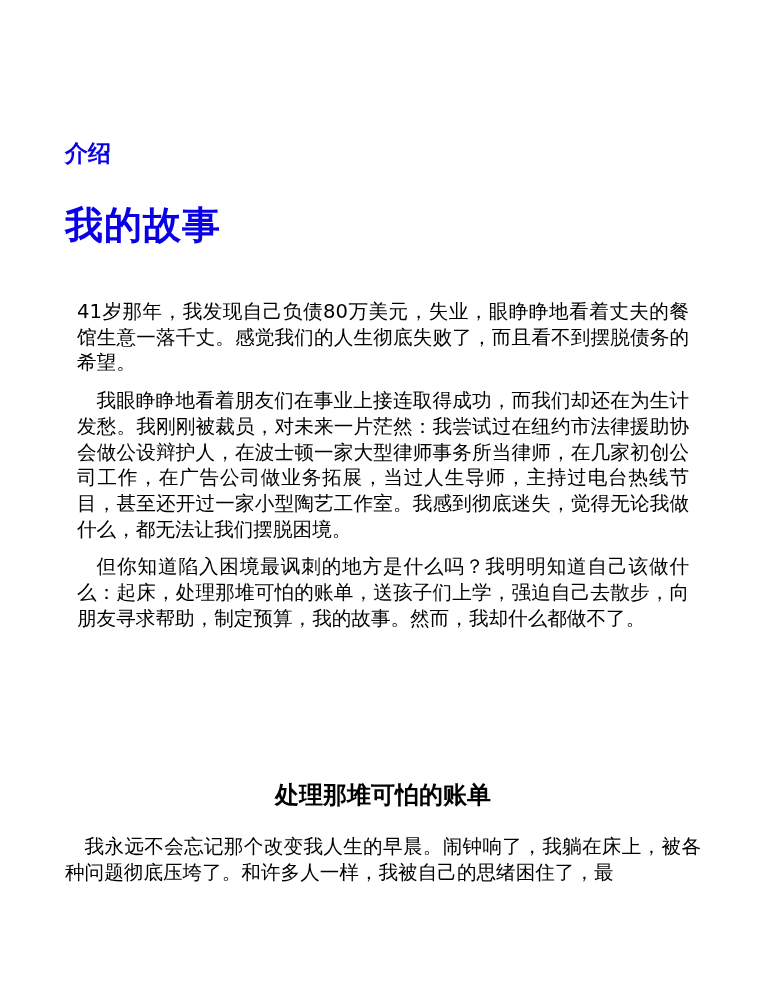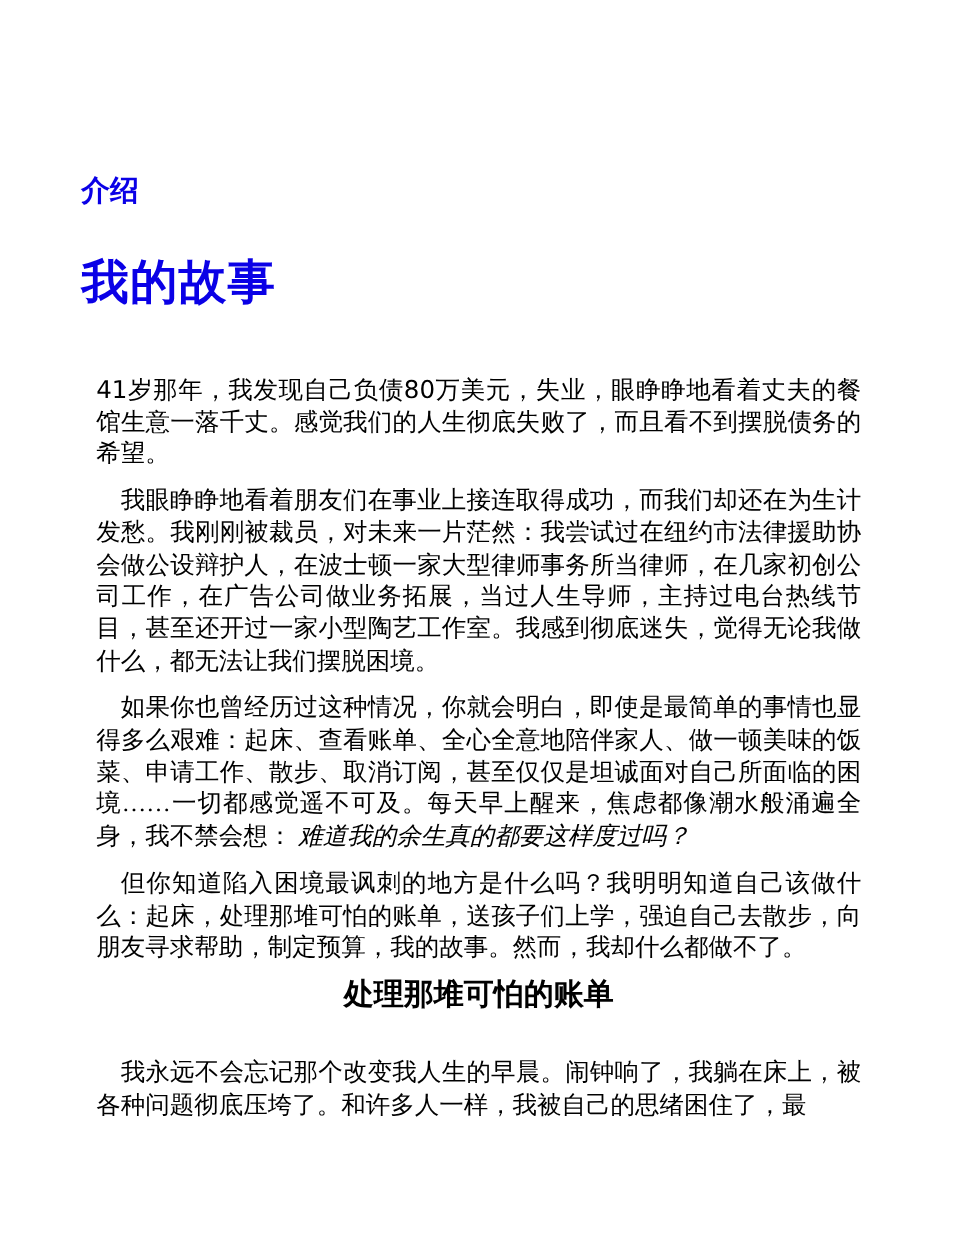--- a/index.html
+++ b/index.html
@@ -6,33 +6,32 @@
   body { width: 766px; height: 987px; overflow: hidden; position: relative; font-family: "DejaVu Sans", "Liberation Sans", sans-serif; color: #000; }
   .page { position: absolute; left: 65px; top: 0; width: 636px; }
   .kicker { position: absolute; left: 0; width: 636px; top: 126px; text-align: left; font-size: 23px; font-weight: bold; color: #0a00e6; line-height: 32px; margin-top: 11px; }
   .title { position: absolute; left: 0; width: 636px; top: 198px; text-align: left; font-size: 38px; font-weight: bold; color: #0a00e6; line-height: 54px; letter-spacing: 1px; }
   .body-block { position: absolute; left: 0; top: 287px; width: 636px; font-size: 19.6px; line-height: 25.7px; text-align: justify; }
   .body-block p { margin: 12px; }
   .indent { text-indent: 1em; font-family: Liberation Serif, serif; }
   .italic { font-style: italic; }
   .h2 { position: absolute; left: 0; width: 636px; top: 778px; text-align: center; font-size: 24px; font-weight: bold; line-height: 34px; }
   .body-block2 { position: absolute; left: 0; top: 834px; width: 636px; font-size: 19.6px; line-height: 25.7px; text-align: justify; }
-  .body-block2 p { margin: 12px; }
+  .body-block2 p { margin: 0; }
 </style>
 </head>
 <body>
 
 <div class="page">
   <div class="kicker">介绍</div>
   <div class="title">我的故事</div>
 
   <div class="body-block">
     <p>41岁那年，我发现自己负债80万美元，失业，眼睁睁地看着丈夫的餐馆生意一落千丈。感觉我们的人生彻底失败了，而且看不到摆脱债务的希望。</p>
     <p class="indent">我眼睁睁地看着朋友们在事业上接连取得成功，而我们却还在为生计发愁。我刚刚被裁员，对未来一片茫然：我尝试过在纽约市法律援助协会做公设辩护人，在波士顿一家大型律师事务所当律师，在几家初创公司工作，在广告公司做业务拓展，当过人生导师，主持过电台热线节目，甚至还开过一家小型陶艺工作室。我感到彻底迷失，觉得无论我做什么，都无法让我们摆脱困境。</p>
-    <p class="indent"><span>如果你也曾经历过这种情况，你就会明白，即使是最简单的事情也显得多么艰难：起床、查看账单、全心全意地陪伴家人、做一顿美味的饭菜、申请工作、散步、取消订阅，甚至仅仅是坦诚面对自己所面临的困境……一切都感觉遥不可及。每天早上醒来，焦虑都像潮水般涌遍全身，我不禁会想：</span> <span class="italic">难道我的余生真的都要这样度过吗？</span></p>
     <p class="indent">但你知道陷入困境最讽刺的地方是什么吗？我明明知道自己该做什么：起床，处理那堆可怕的账单，送孩子们上学，强迫自己去散步，向朋友寻求帮助，制定预算，我的故事。然而，我却什么都做不了。</p>
   </div>
 
   <div class="h2">处理那堆可怕的账单</div>
 
   <div class="body-block2">
     <p class="indent">我永远不会忘记那个改变我人生的早晨。闹钟响了，我躺在床上，被各种问题彻底压垮了。和许多人一样，我被自己的思绪困住了，最</p>
   </div>
 </div>
 

